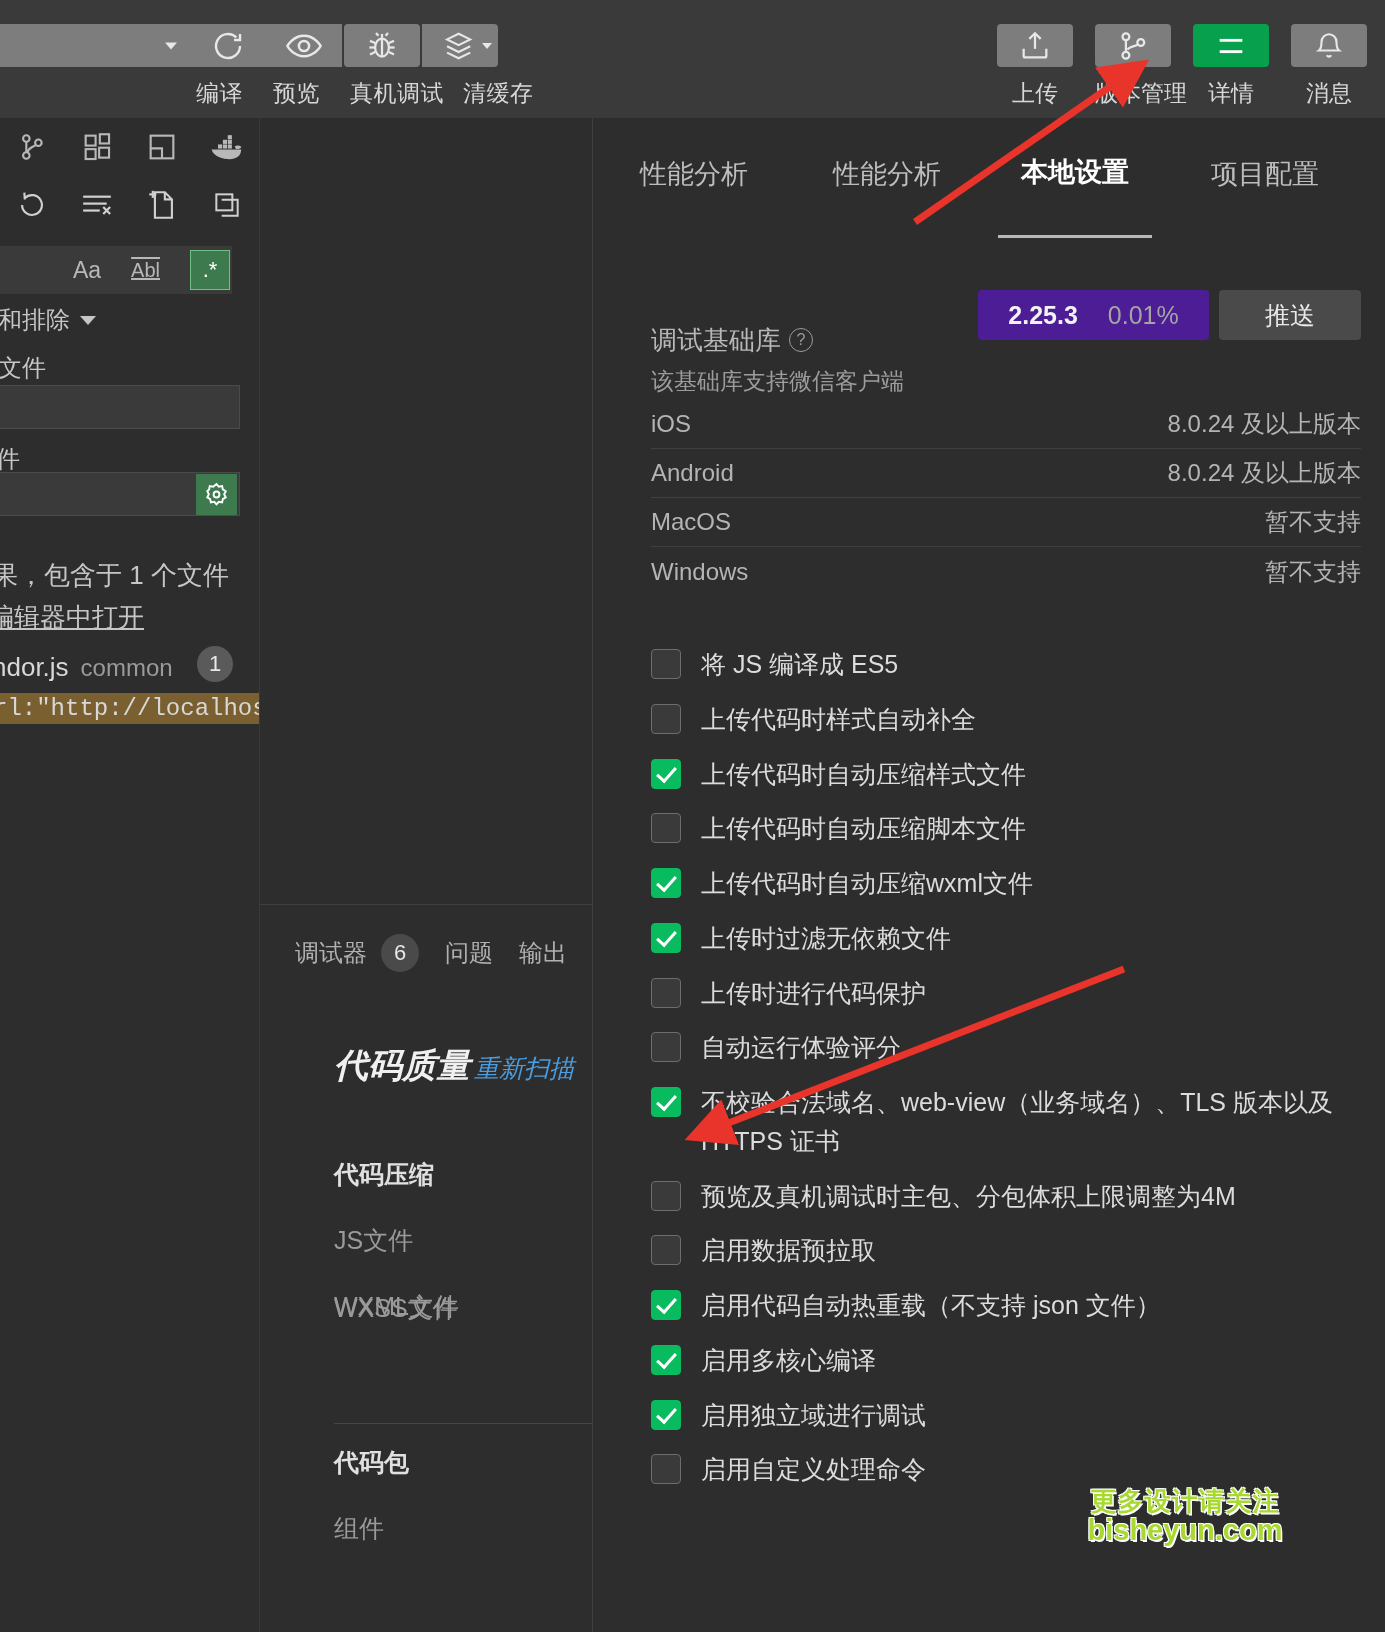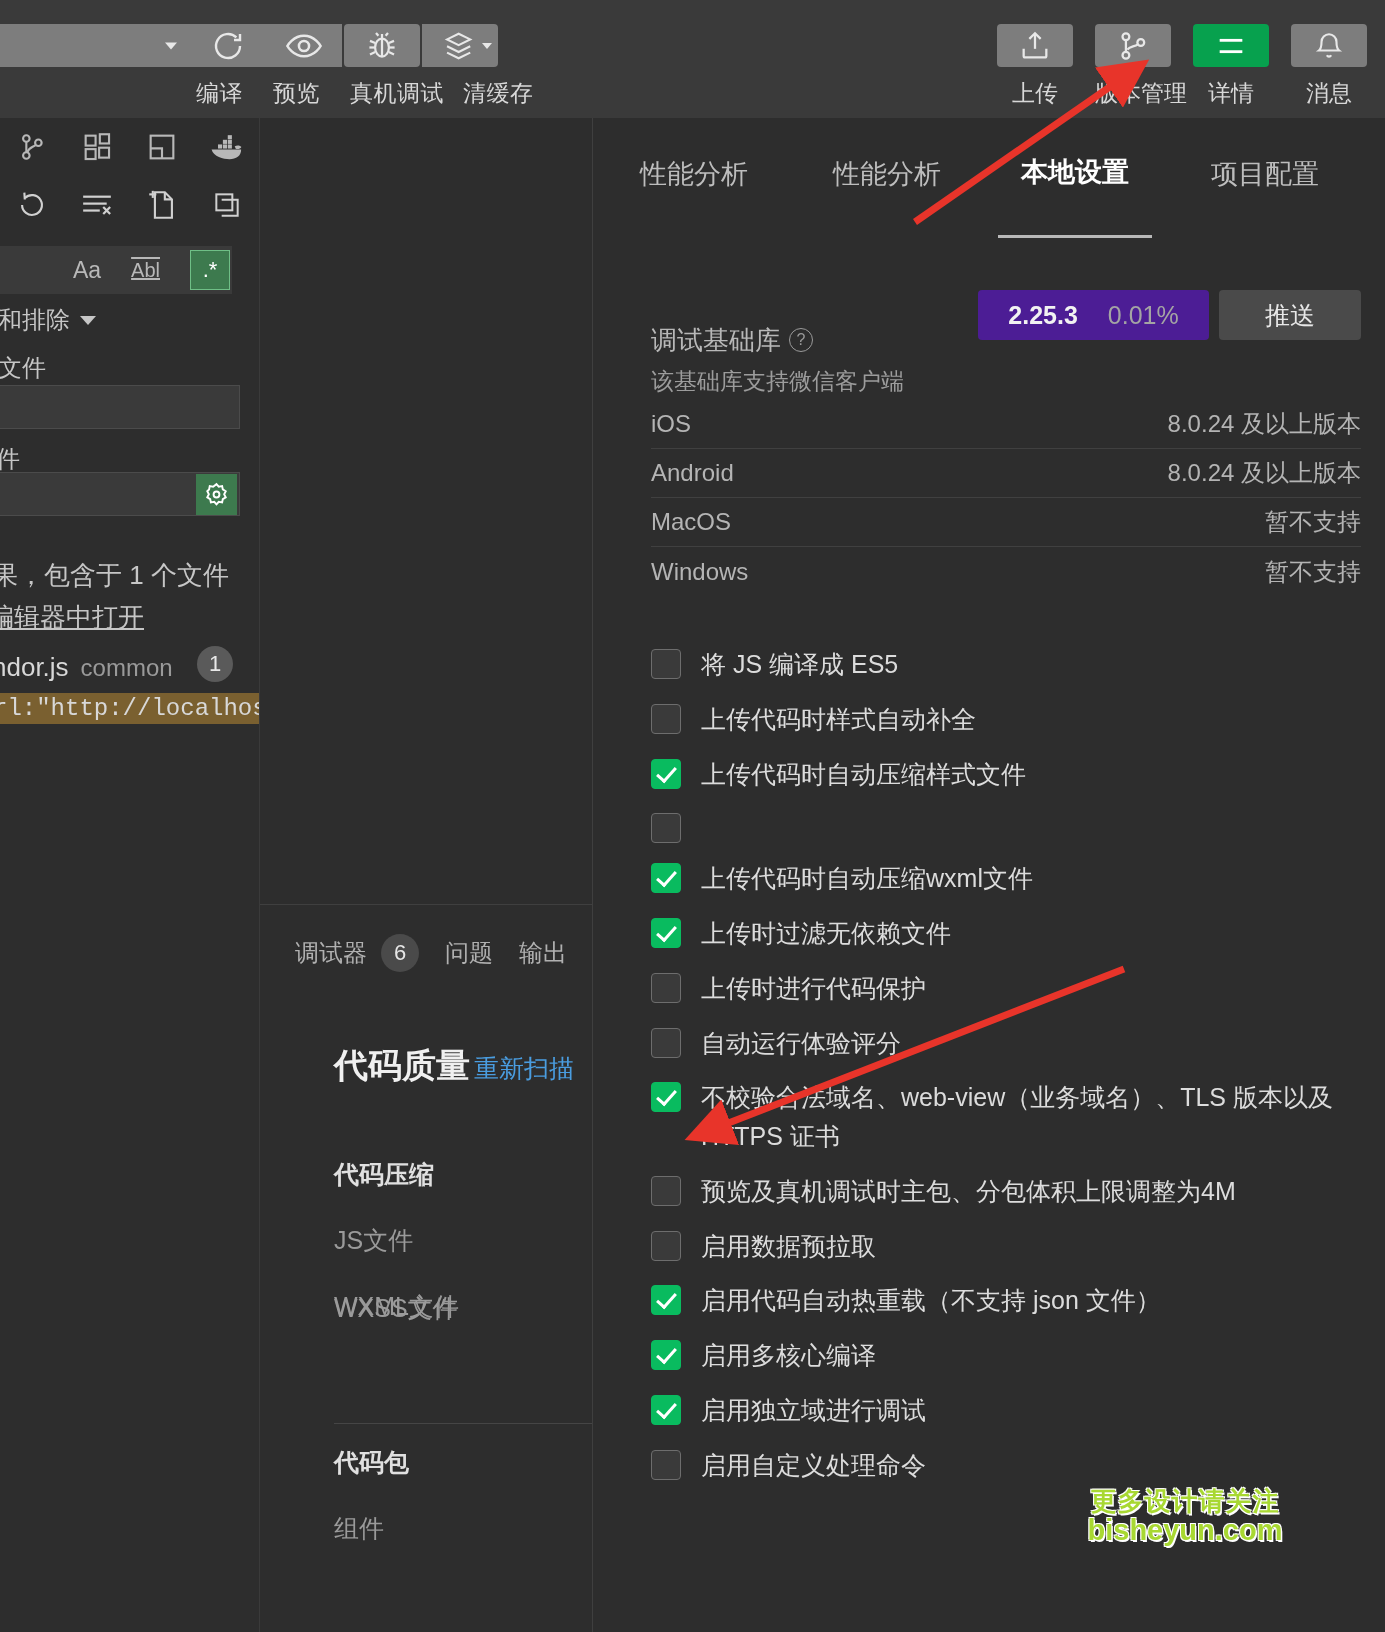--- a/index.html
+++ b/index.html
@@ -104,21 +104,21 @@
     position: absolute; left: 0; top: 800px; width: 333px; height: 70px;
     display: flex; align-items: center; padding-left: 35px; gap: 26px;
   }
   .dbg-tab { color: #b0b0b0; font-size: 24px; white-space: nowrap; }
   .dbg-count {
     width: 38px; height: 38px; border-radius: 50%; background: #4a4a4a;
     color: #e6e6e6; font-size: 22px; display: flex; align-items: center; justify-content: center;
   }
   .cq-head {
     position: absolute; left: 74px; top: 925px;
-    display: flex; align-items: baseline; gap: 4px;
+    display: flex; align-items: baseline; gap: 4px; font-style: italic;
   }
   .cq-title { color: #f0f0f0; font-size: 34px; font-weight: bold; }
   .cq-rescan { color: #4a9de0; font-size: 25px; }
   .cq-group {
     position: absolute; left: 74px; color: #e0e0e0; font-size: 25px; font-weight: bold;
   }
   .cq-item { position: absolute; left: 74px; color: #9a9a9a; font-size: 25px; }
   .cq-sep { position: absolute; left: 74px; width: 259px; height: 1px; background: #454545; }
 
   
@@ -484,20 +484,21 @@
       <div class="opt">
         <span class="cbx"></span>
         <span class="opt-lbl">上传代码时样式自动补全</span>
       </div>
       <div class="opt">
         <span class="cbx on"></span>
         <span class="opt-lbl">上传代码时自动压缩样式文件</span>
       </div>
       <div class="opt">
         <span class="cbx"></span>
+        <span class="opt-lbl">上传代码时自动压缩脚本文件</span>
       </div>
       <div class="opt">
         <span class="cbx on"></span>
         <span class="opt-lbl">上传代码时自动压缩wxml文件</span>
       </div>
       <div class="opt">
         <span class="cbx on"></span>
         <span class="opt-lbl">上传时过滤无依赖文件</span>
       </div>
       <div class="opt">

